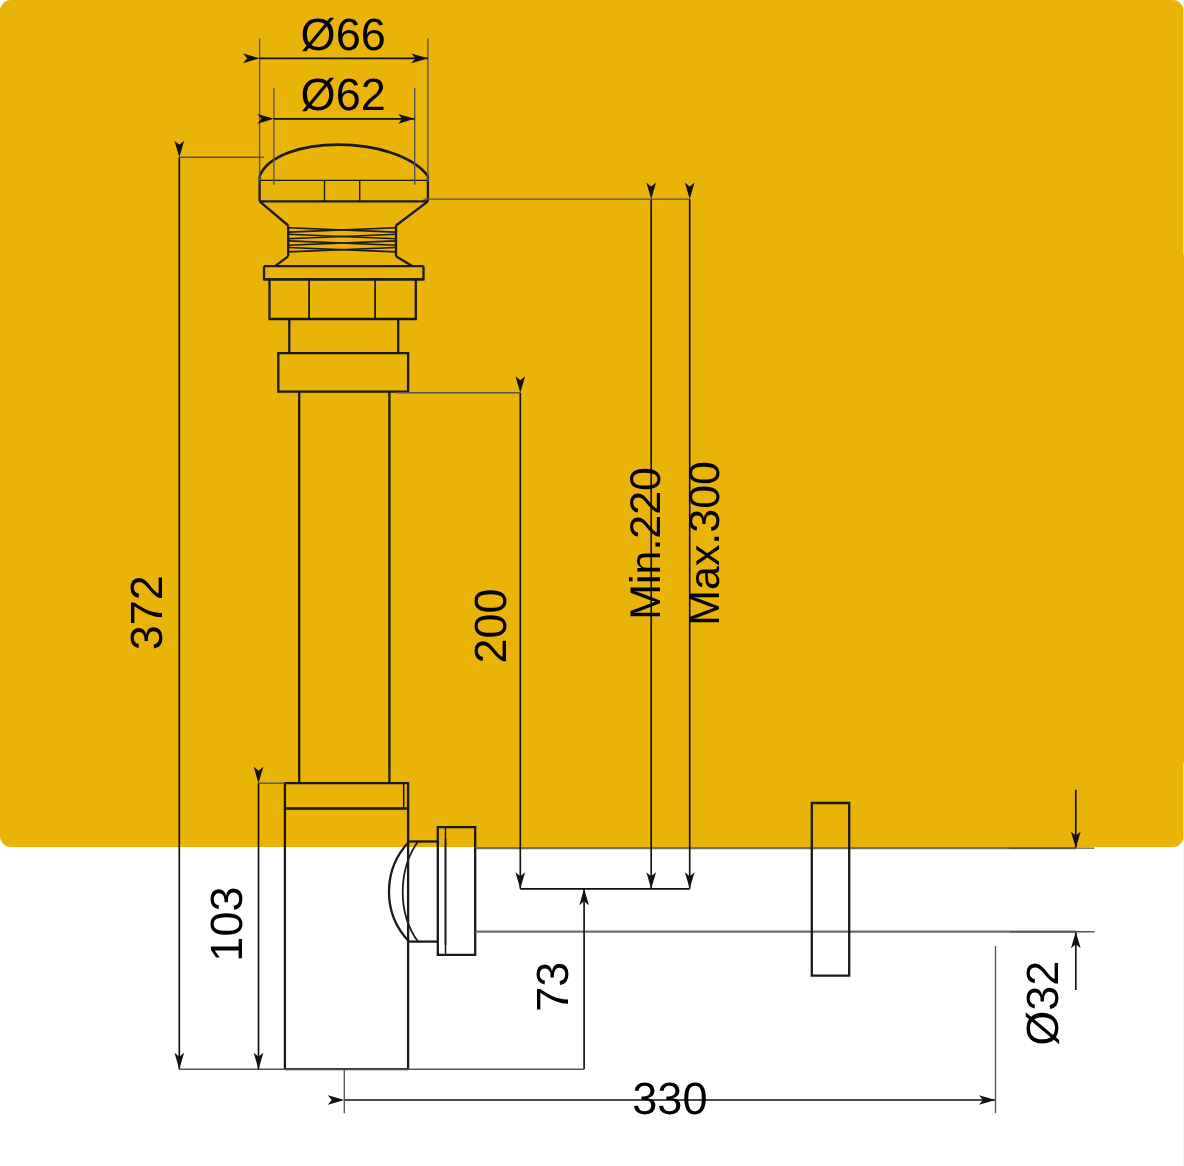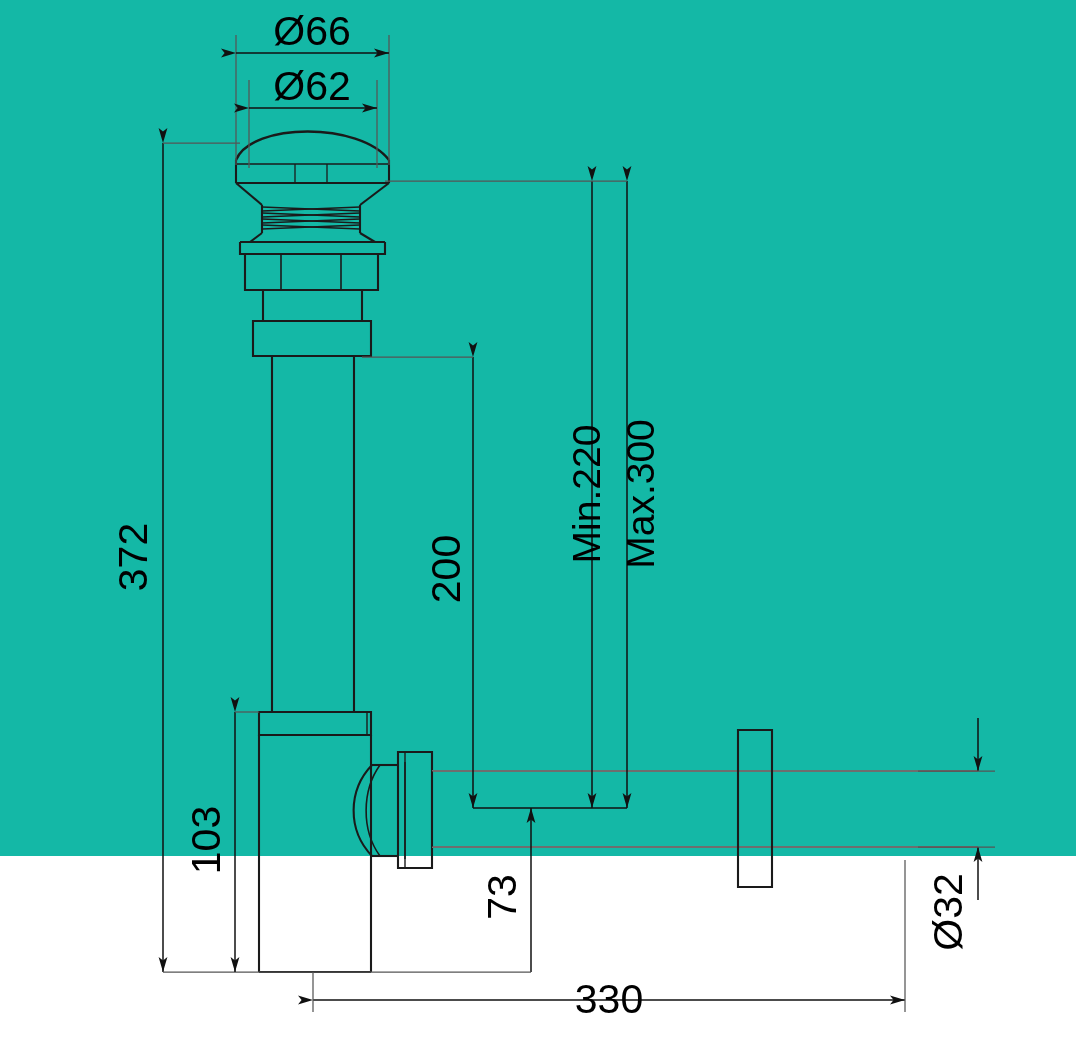--- a/index.html
+++ b/index.html
@@ -1,18 +1,18 @@
 <!DOCTYPE html>
 <html><head>
 <meta charset="utf-8">
 <style>
   html,body{margin:0;padding:0;background:#ffffff;}
   body{width:1076px;height:1060px;overflow:hidden;
        font-family:"Liberation Sans",sans-serif;}
-  #sheet{position:relative;width:1076px;height:856px;background:#14b8a6;}
+  #sheet{position:relative;width:1076px;height:770px;background:#eab308;border-radius:10px;}
   svg{display:block;}
   .dimtext{font-family:"Liberation Sans",sans-serif;fill:#000;font-size:41px;}
   .dimtext-sm{font-family:"Liberation Sans",sans-serif;fill:#000;font-size:39px;}
 </style>
 </head>
 <body>
 
 <div id="sheet">
 <svg width="1076" height="1060" viewBox="0 0 1076 1060">
 

